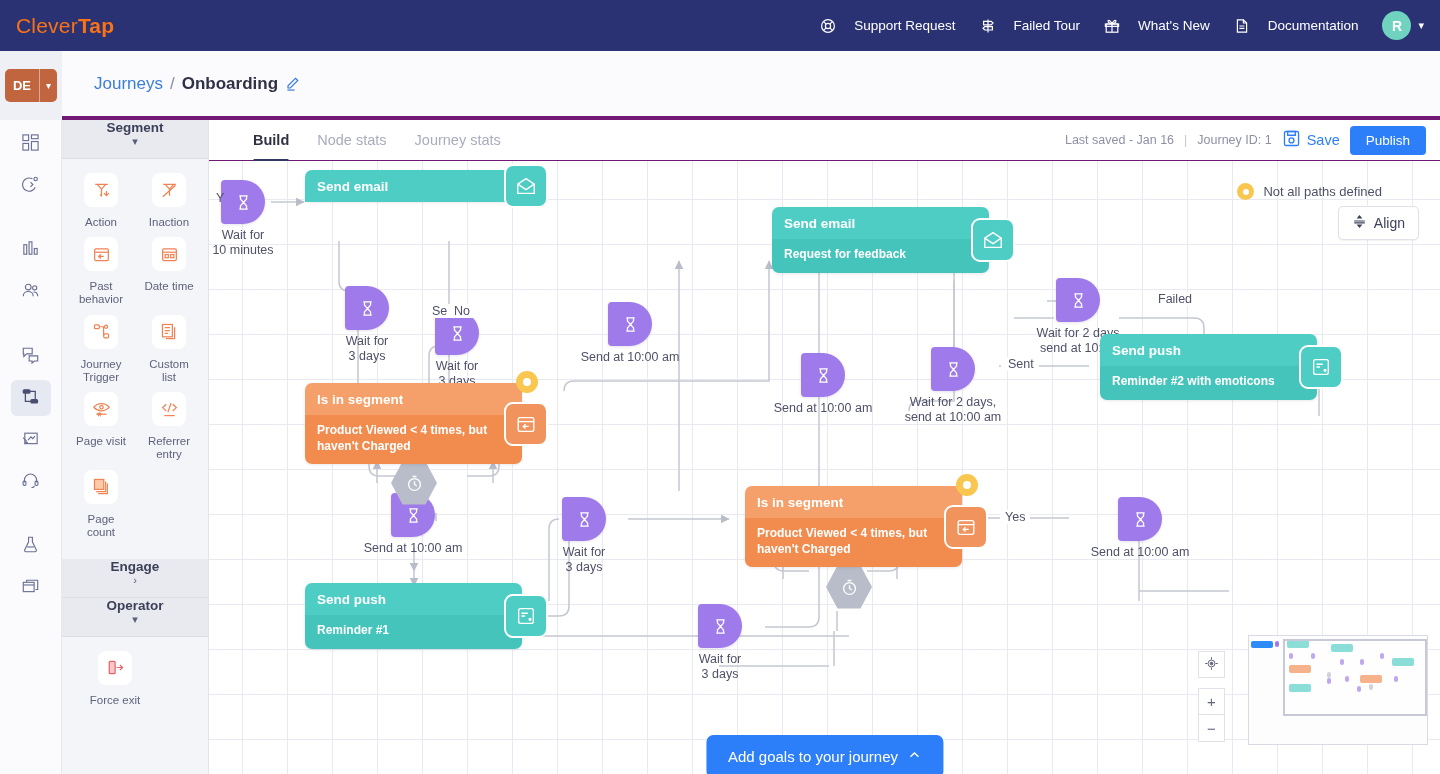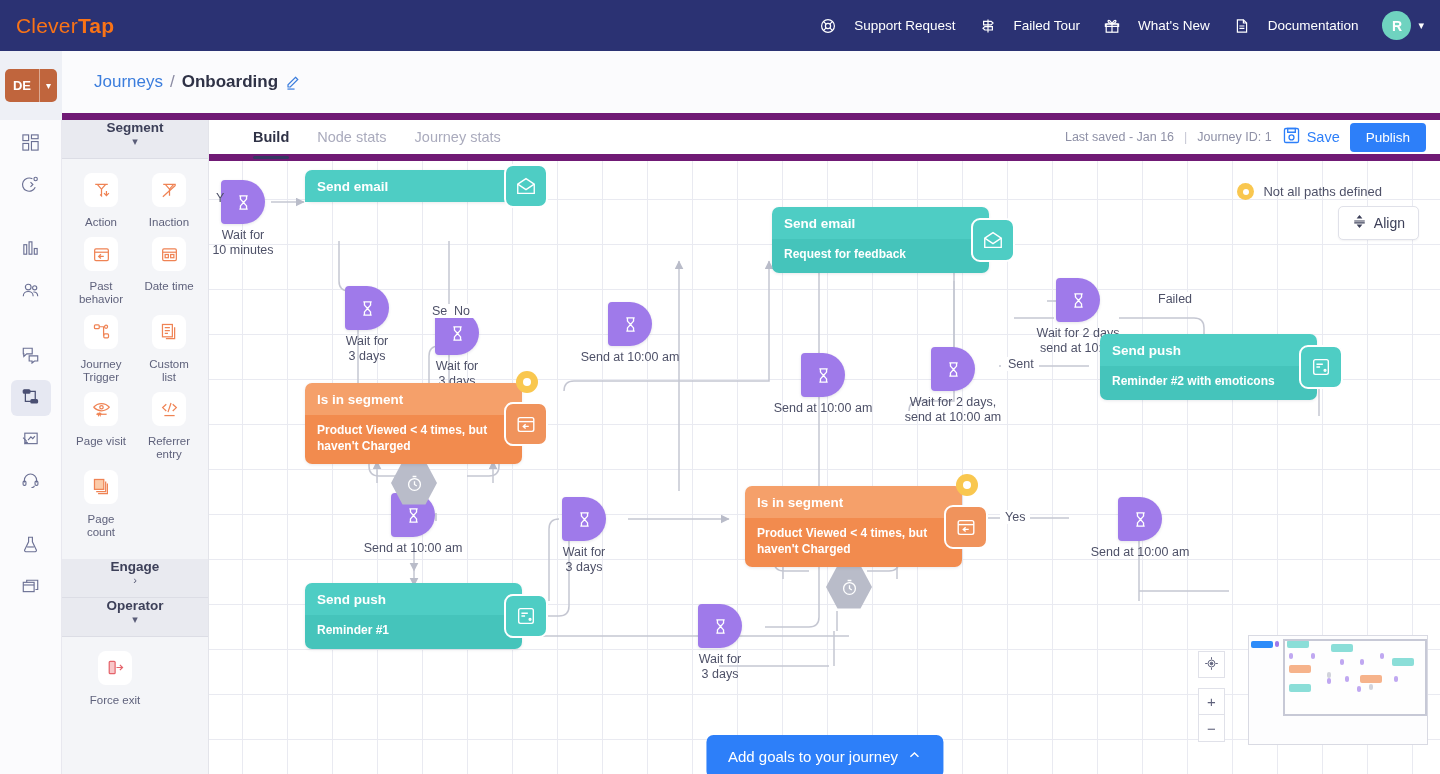--- a/index.html
+++ b/index.html
@@ -28,21 +28,21 @@
   .avatar {
     width: 29px; height: 29px; border-radius: 50%;
     background: #6fd3c0; color: #fff; font-size: 14px; font-weight: 600;
     display: flex; align-items: center; justify-content: center;
   }
   .chev-white { color: #fff; font-size: 11px; }
 
   
   .subbar {
     position: absolute; top: 51px; left: 0; width: 1440px; height: 69px;
-    background: #fbfbfd; border-bottom: 7px solid #701a75;
+    background: #fbfbfd; border-bottom: 4px solid #701a75;
     display: flex; align-items: center;
   }
   .de-badge {
     position: absolute; left: 0; top: 0; width: 62px; height: 69px;
     background: #eef0f6; display: flex; align-items: center; justify-content: center;
   }
   .de-pill {
     display: flex; height: 33px; border-radius: 5px; overflow: hidden;
     background: #c0653d; color: #fff; font-size: 13px; font-weight: 700;
   }
@@ -92,21 +92,21 @@
   }
   .tile-label {
     margin-top: 9px; font-size: 11.5px; color: #5f627c; text-align: center;
     line-height: 1.15; white-space: pre-line;
   }
   .tile.red .tile-icon { color: #e5646b; }
 
   
   .tabsbar {
     position: absolute; top: 120px; left: 209px; width: 1231px; height: 41px;
-    background: #ffffff; border-bottom: 7px solid #701a75;
+    background: #ffffff; border-bottom: 1px solid #701a75;
     display: flex; align-items: center;
   }
   .tab {
     height: 41px; display: flex; align-items: center; font-size: 14.5px;
     color: #aaabbd; cursor: pointer; margin-left: 28px; position: relative;
   }
   .tab:first-child { margin-left: 44px; }
   .tab.active { color: #2f3246; font-weight: 700; }
   .tab.active::after {
     content: ""; position: absolute; left: 0; right: 0; bottom: -1px;

